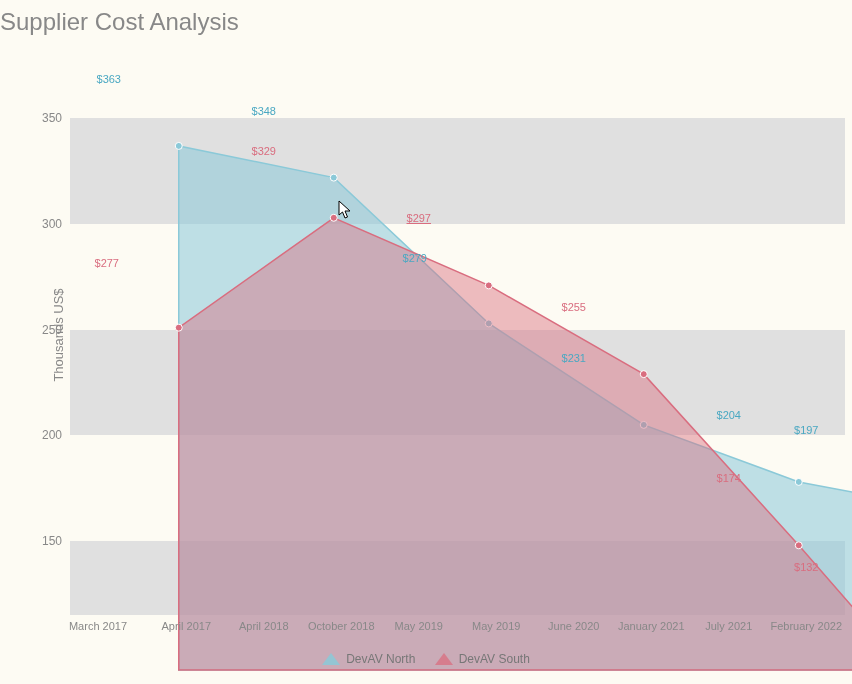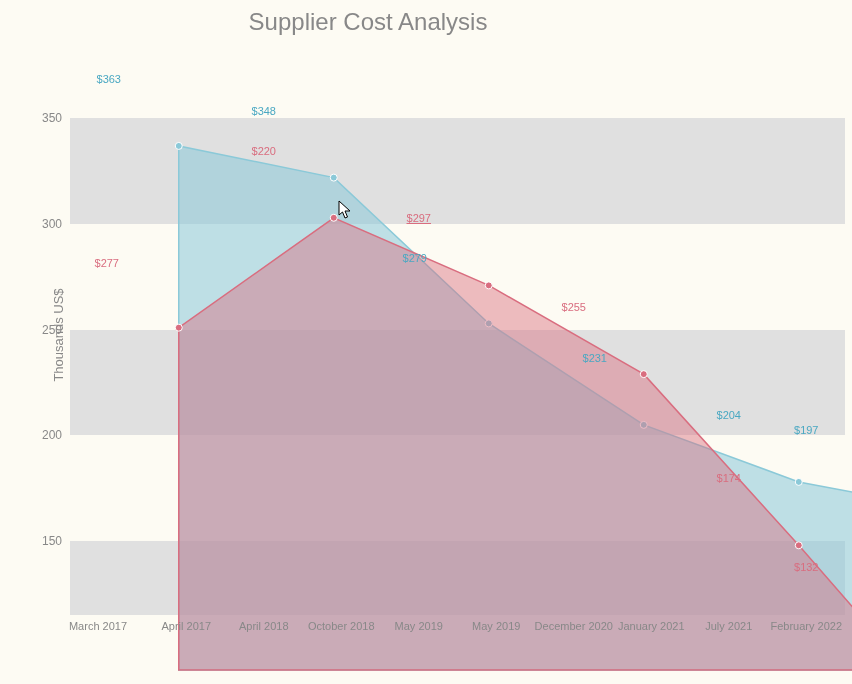--- a/index.html
+++ b/index.html
@@ -15,21 +15,21 @@
   .container {
     position: relative;
     width: 852px;
     height: 684px;
   }
   .title {
     position: absolute;
     top: 8px;
     left: 0;
     width: 736px;
-    text-align: center;
+    text-align: left;
     font-size: 24px;
     color: #888;
     font-weight: 400;
   }
   .plot-outer {
     position: absolute;
     left: 70px;
     top: 55px;
     width: 775px;
     height: 560px;
@@ -146,37 +146,47 @@
       <div class="ytick" style="top: 435.377px;">200</div>
       <div class="ytick" style="top: 329.717px;">250</div>
       <div class="ytick" style="top: 224.057px;">300</div>
       <div class="ytick" style="top: 118.396px;">350</div>
       <div class="xtick" style="left: 98px;">March 2017</div>
       <div class="xtick" style="left: 186.25px;">April 2017</div>
       <div class="xtick" style="left: 263.75px;">April 2018</div>
       <div class="xtick" style="left: 341.25px;">October 2018</div>
       <div class="xtick" style="left: 418.75px;">May 2019</div>
       <div class="xtick" style="left: 496.25px;">May 2019</div>
-      <div class="xtick" style="left: 573.75px;">December 2020</div>
+      <div class="xtick" style="left: 573.75px;">June 2020</div>
       <div class="xtick" style="left: 651.25px;">January 2021</div>
       <div class="xtick" style="left: 728.75px;">July 2021</div>
       <div class="xtick" style="left: 806.25px;">February 2022</div>
     </div>
   <div id="label-layer">
       <div class="data-label north" style="left: 108.75px; top: 84.9245px;">$363</div>
       <div class="data-label north" style="left: 263.75px; top: 116.623px;">$348</div>
       <div class="data-label north" style="left: 414.75px; top: 264.434px;">$279</div>
-      <div class="data-label north" style="left: 573.75px; top: 363.868px; margin-left: 21px;">$231</div>
+      <div class="data-label north" style="left: 573.75px; top: 363.868px;">$231</div>
       <div class="data-label north" style="left: 728.75px; top: 420.925px;">$204</div>
       <div class="data-label north" style="left: 806.25px; top: 435.717px;">$197</div>
       <div class="data-label south" style="left: 106.75px; top: 268.66px;">$277</div>
-      <div class="data-label south" style="left: 263.75px; top: 156.774px;">$220</div>
+      <div class="data-label south" style="left: 263.75px; top: 156.774px;">$329</div>
       <div class="data-label south" style="left: 418.75px; top: 224.396px; text-decoration: underline;">$297</div>
       <div class="data-label south" style="left: 573.75px; top: 313.151px;">$255</div>
       <div class="data-label south" style="left: 728.75px; top: 484.321px;">$174</div>
       <div class="data-label south" style="left: 806.25px; top: 573.075px;">$132</div>
     </div>
 
+  <div class="legend">
+    <span class="legend-item">
+      <span class="legend-swatch" style="border-bottom:12px solid rgba(139,201,216,0.85)"></span>
+      <span>DevAV North</span>
+    </span>
+    <span class="legend-item">
+      <span class="legend-swatch" style="border-bottom:12px solid rgba(217,109,127,0.75)"></span>
+      <span>DevAV South</span>
+    </span>
+  </div>
 
   <svg class="cursor" style="left:338px; top:200px" viewBox="0 0 16 20">
     <path d="M1 1 L1 15 L4.5 12 L7 18 L9.5 17 L7 11 L12 11 Z" fill="#fff" stroke="#000" stroke-width="1"></path>
   </svg>
 </div>
 
 </body></html>

